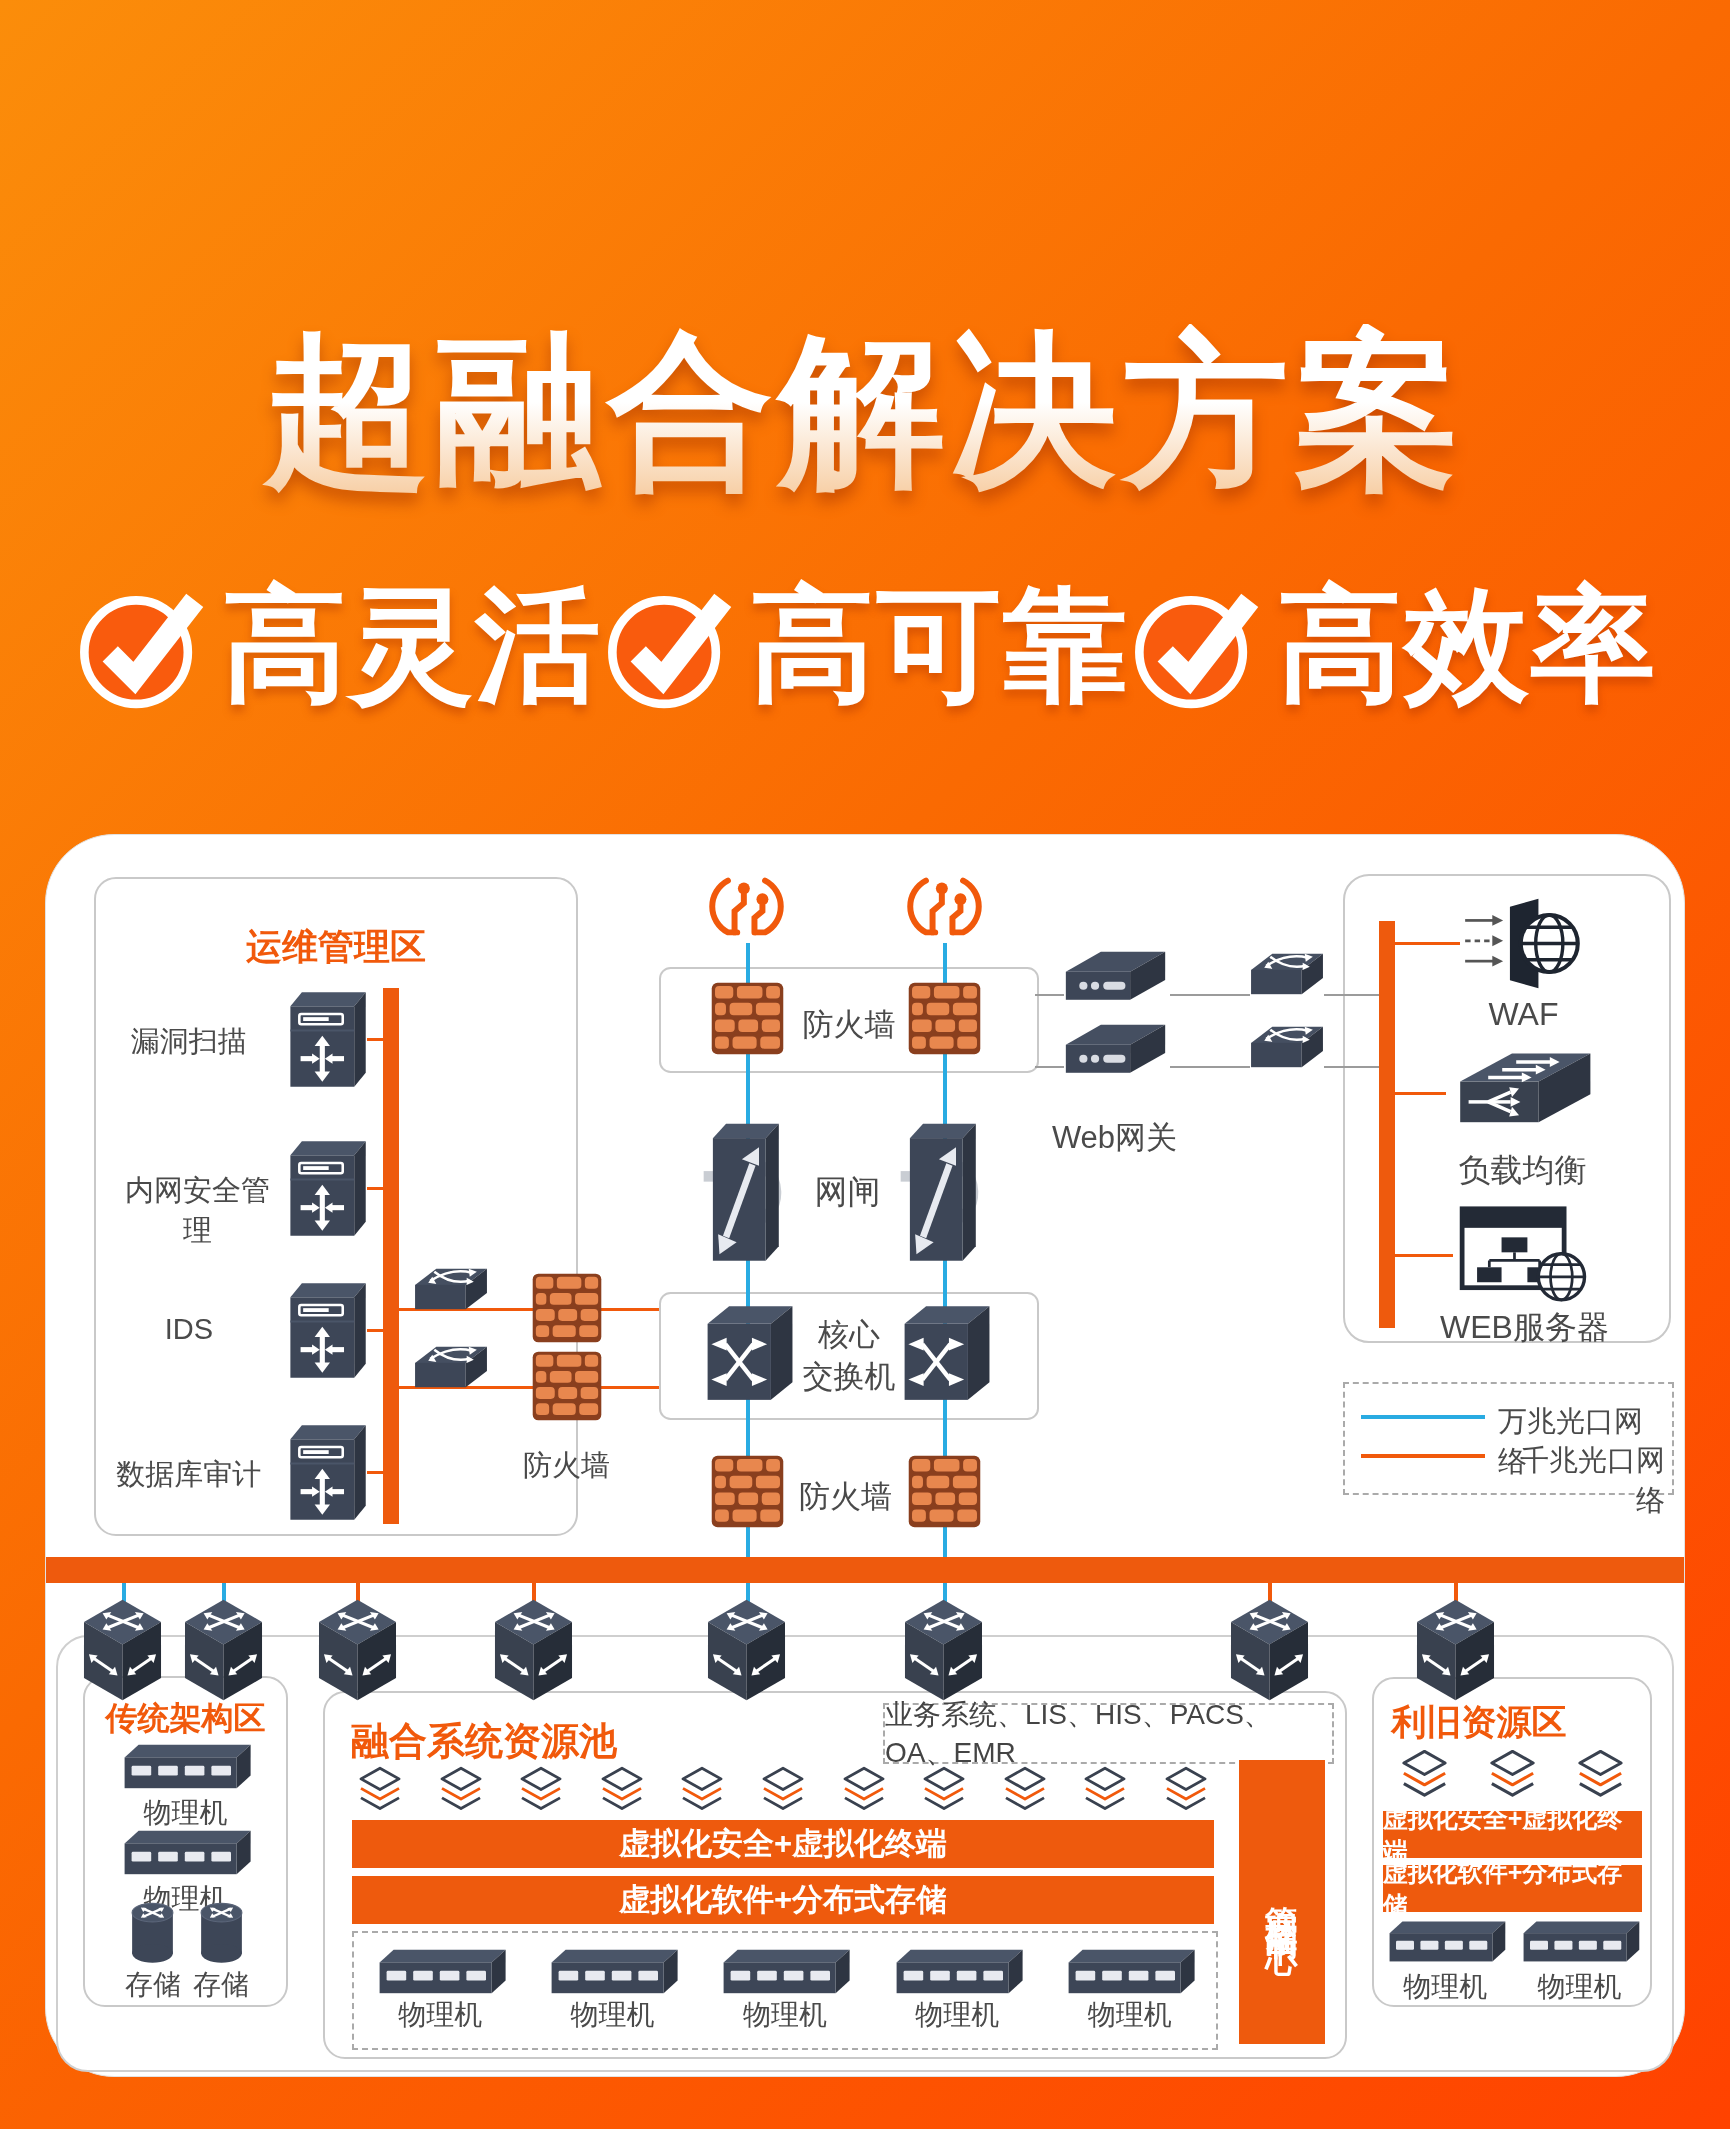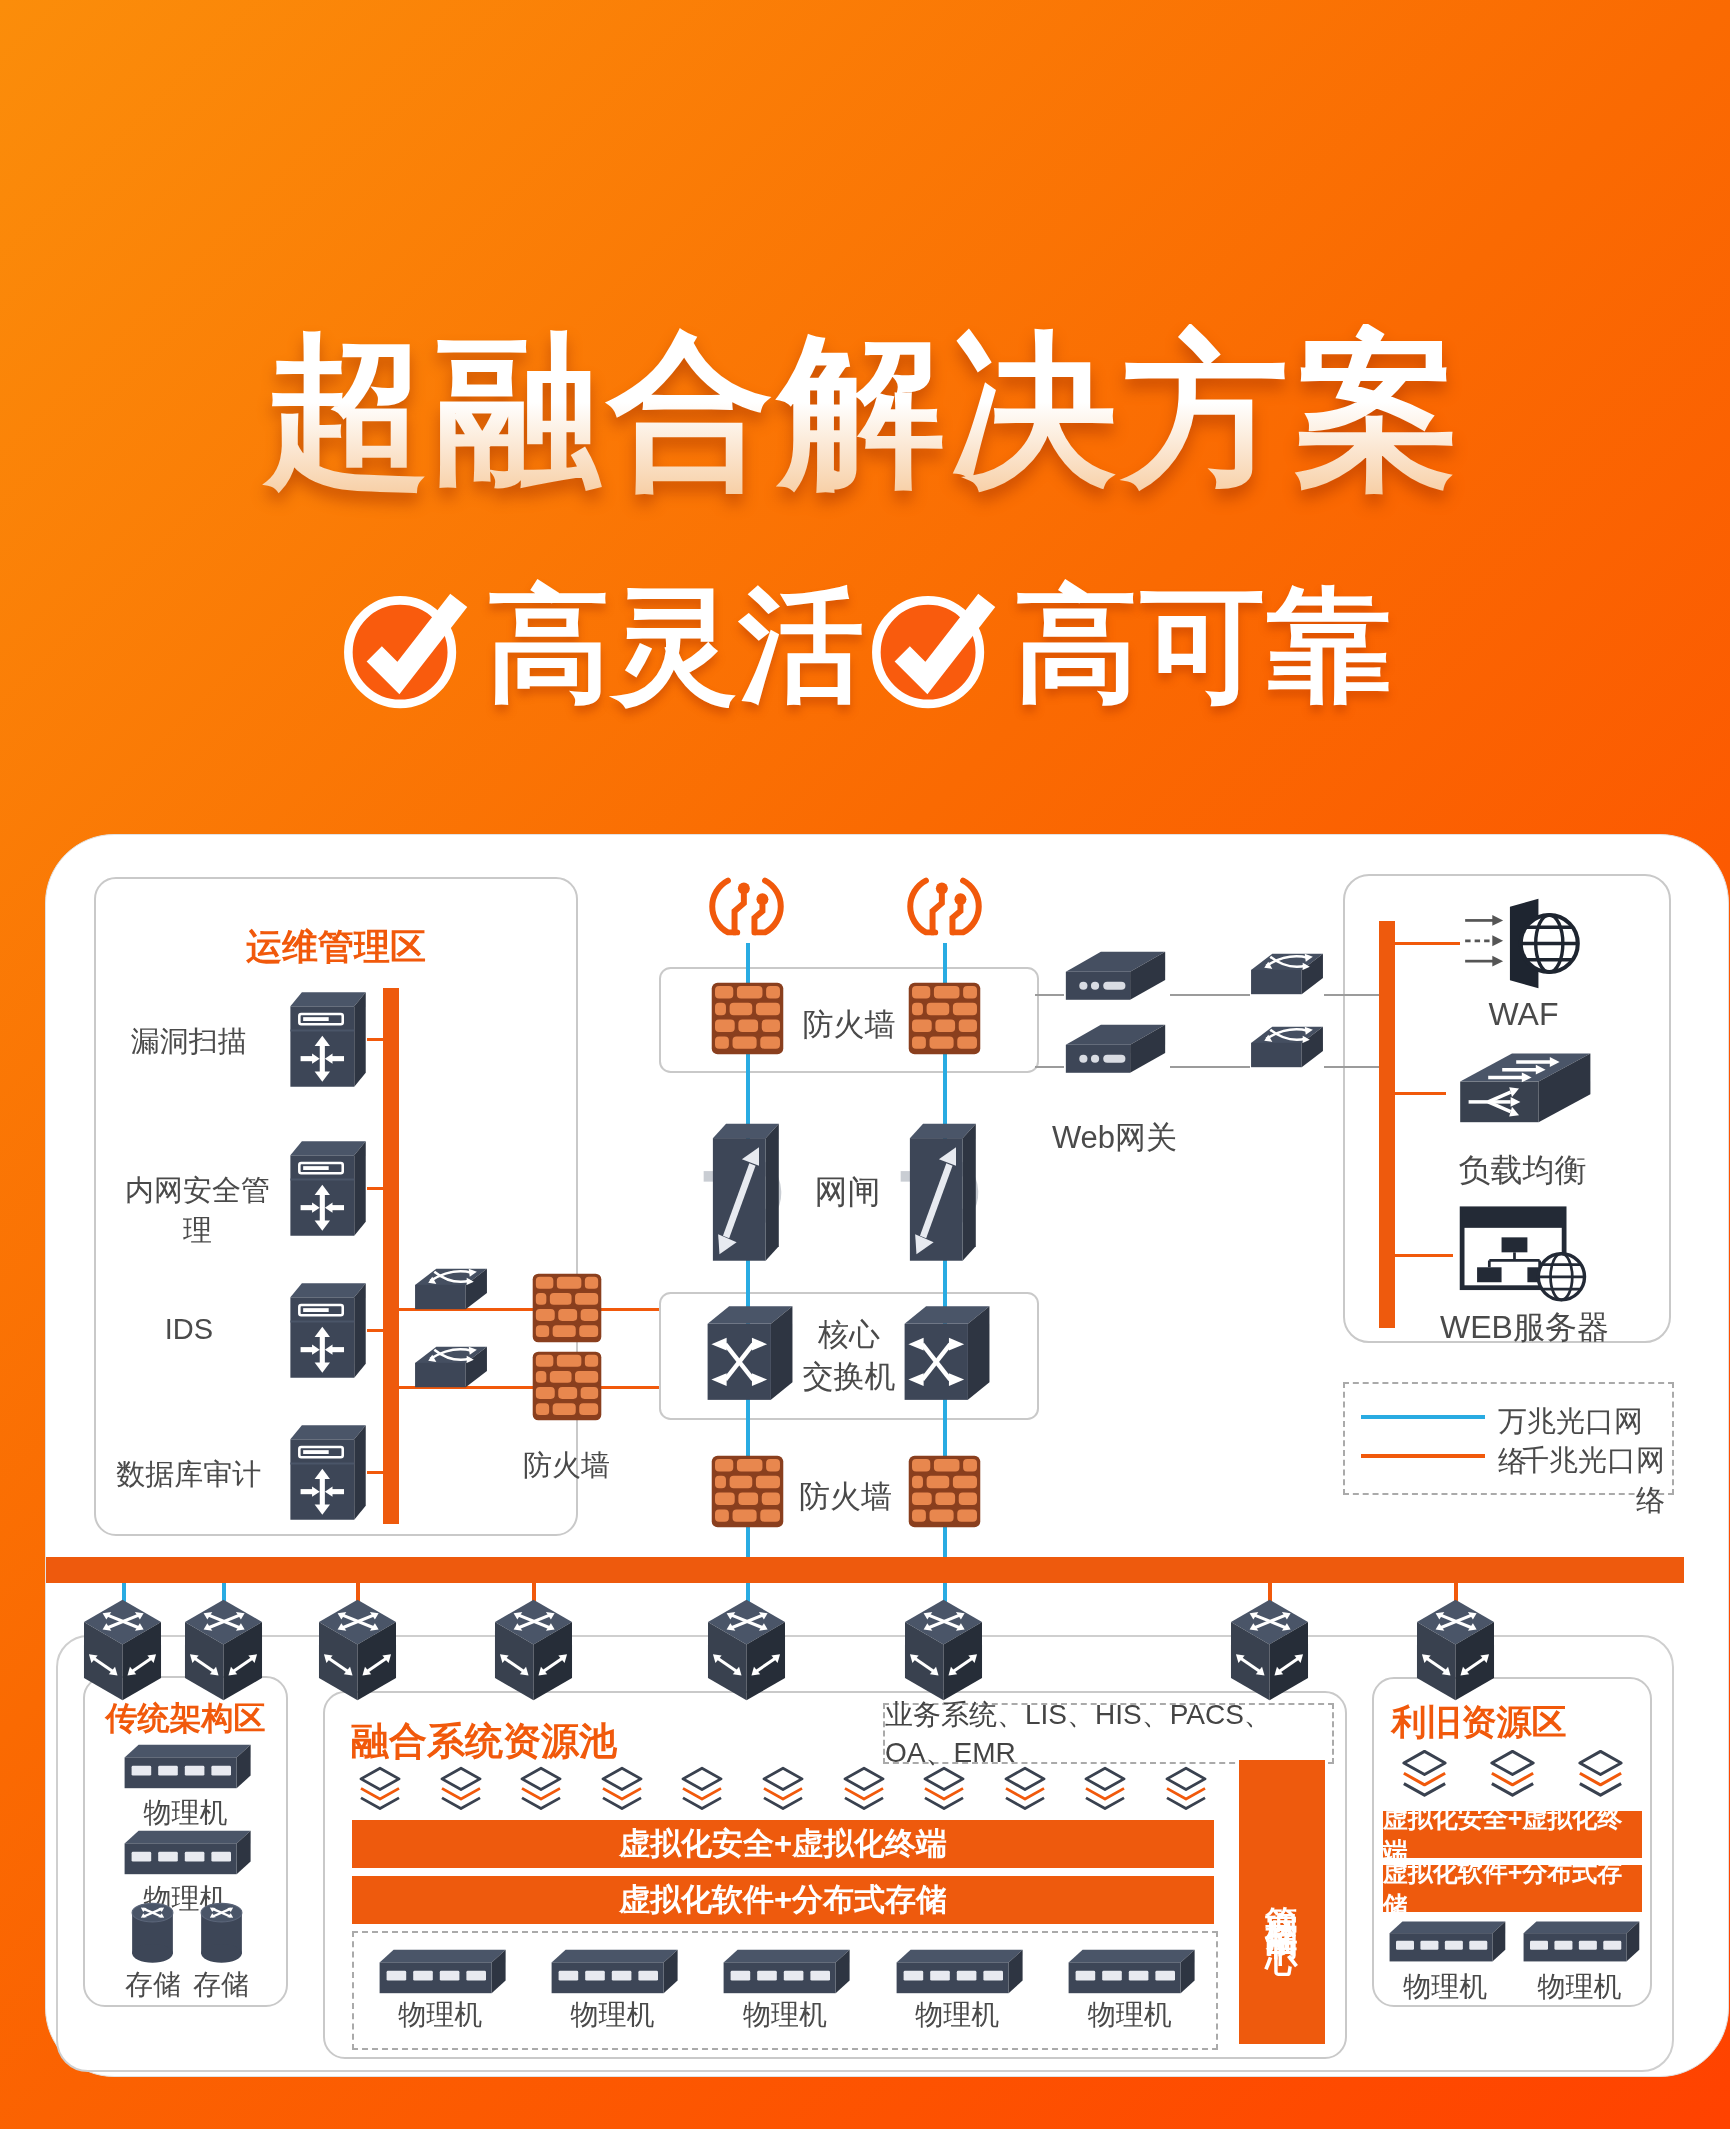--- a/index.html
+++ b/index.html
@@ -15,21 +15,21 @@
   .checkrow{left:69px;top:574px;width:1593px;height:145px;display:flex;
       justify-content:center;align-items:center;}
   .checkitem{display:flex;align-items:center;gap:10.2px;}
   .checkitem .txt{font-size:125px;font-weight:900;color:#fff;
       text-shadow:0 7.3px 8.7px rgba(160,40,0,.35);letter-spacing:1.5px;}
   .icon{position:absolute;}
   .icon svg{width:100%;height:100%;display:block;}
   .ck{position:relative;width:138px;height:138px;flex:0 0 auto;}
   .ck svg{width:100%;height:100%;}
   .board{left:45px;top:834px;width:1638px;height:1241px;background:#fff;
-      border:1.5px solid #e2e2e2;border-radius:69px;padding-left:44px;}
+      border:1.5px solid #e2e2e2;border-radius:69px;}
   .panel{position:absolute;border:2.2px solid #c9c9c9;border-radius:22px;background:#fff;}
   .ptitle{position:absolute;left:0;width:100%;text-align:center;color:#f1590b;
       font-weight:bold;}
   .lab{position:absolute;color:#4a4a4a;text-align:center;}
   .hline{position:absolute;height:2.9px;z-index:1;}
   .vline{position:absolute;width:3.6px;z-index:1;}
   .orange{background:#f1590b;}
   .blue{background:#29abe2;}
   .grey{background:#9b9b9b;height:2.2px;}
   .obar{position:absolute;background:#ee5a0d;z-index:2;}
@@ -57,20 +57,29 @@
       <span class="txt">高灵活</span>
     </div>
     <div class="checkitem">
       <span class="ck">
 <svg viewBox="0 0 160 160">
             <circle cx="72" cy="86" r="60" fill="#f95b0d" stroke="#ffffff" stroke-width="10"></circle>
             <path d="M42 88 L70 116 L140 26" stroke="#ffffff" stroke-width="25" fill="none"></path>
           </svg>
 </span>
       <span class="txt">高可靠</span>
+    </div>
+    <div class="checkitem">
+      <span class="ck">
+<svg viewBox="0 0 160 160">
+            <circle cx="72" cy="86" r="60" fill="#f95b0d" stroke="#ffffff" stroke-width="10"></circle>
+            <path d="M42 88 L70 116 L140 26" stroke="#ffffff" stroke-width="25" fill="none"></path>
+          </svg>
+</span>
+      <span class="txt">高效率</span>
     </div>
   </div>
 
   <div class="abs board">
 
     <div class="vline blue" style="left:700px;top:108px;height:654px;"></div>
     <div class="vline blue" style="left:897px;top:108px;height:654px;"></div>
 
     <div class="panel" style="left:48px;top:42px;width:480px;height:655px;">
       <div class="ptitle" style="top:44px;font-size:36px;">运维管理区</div>

